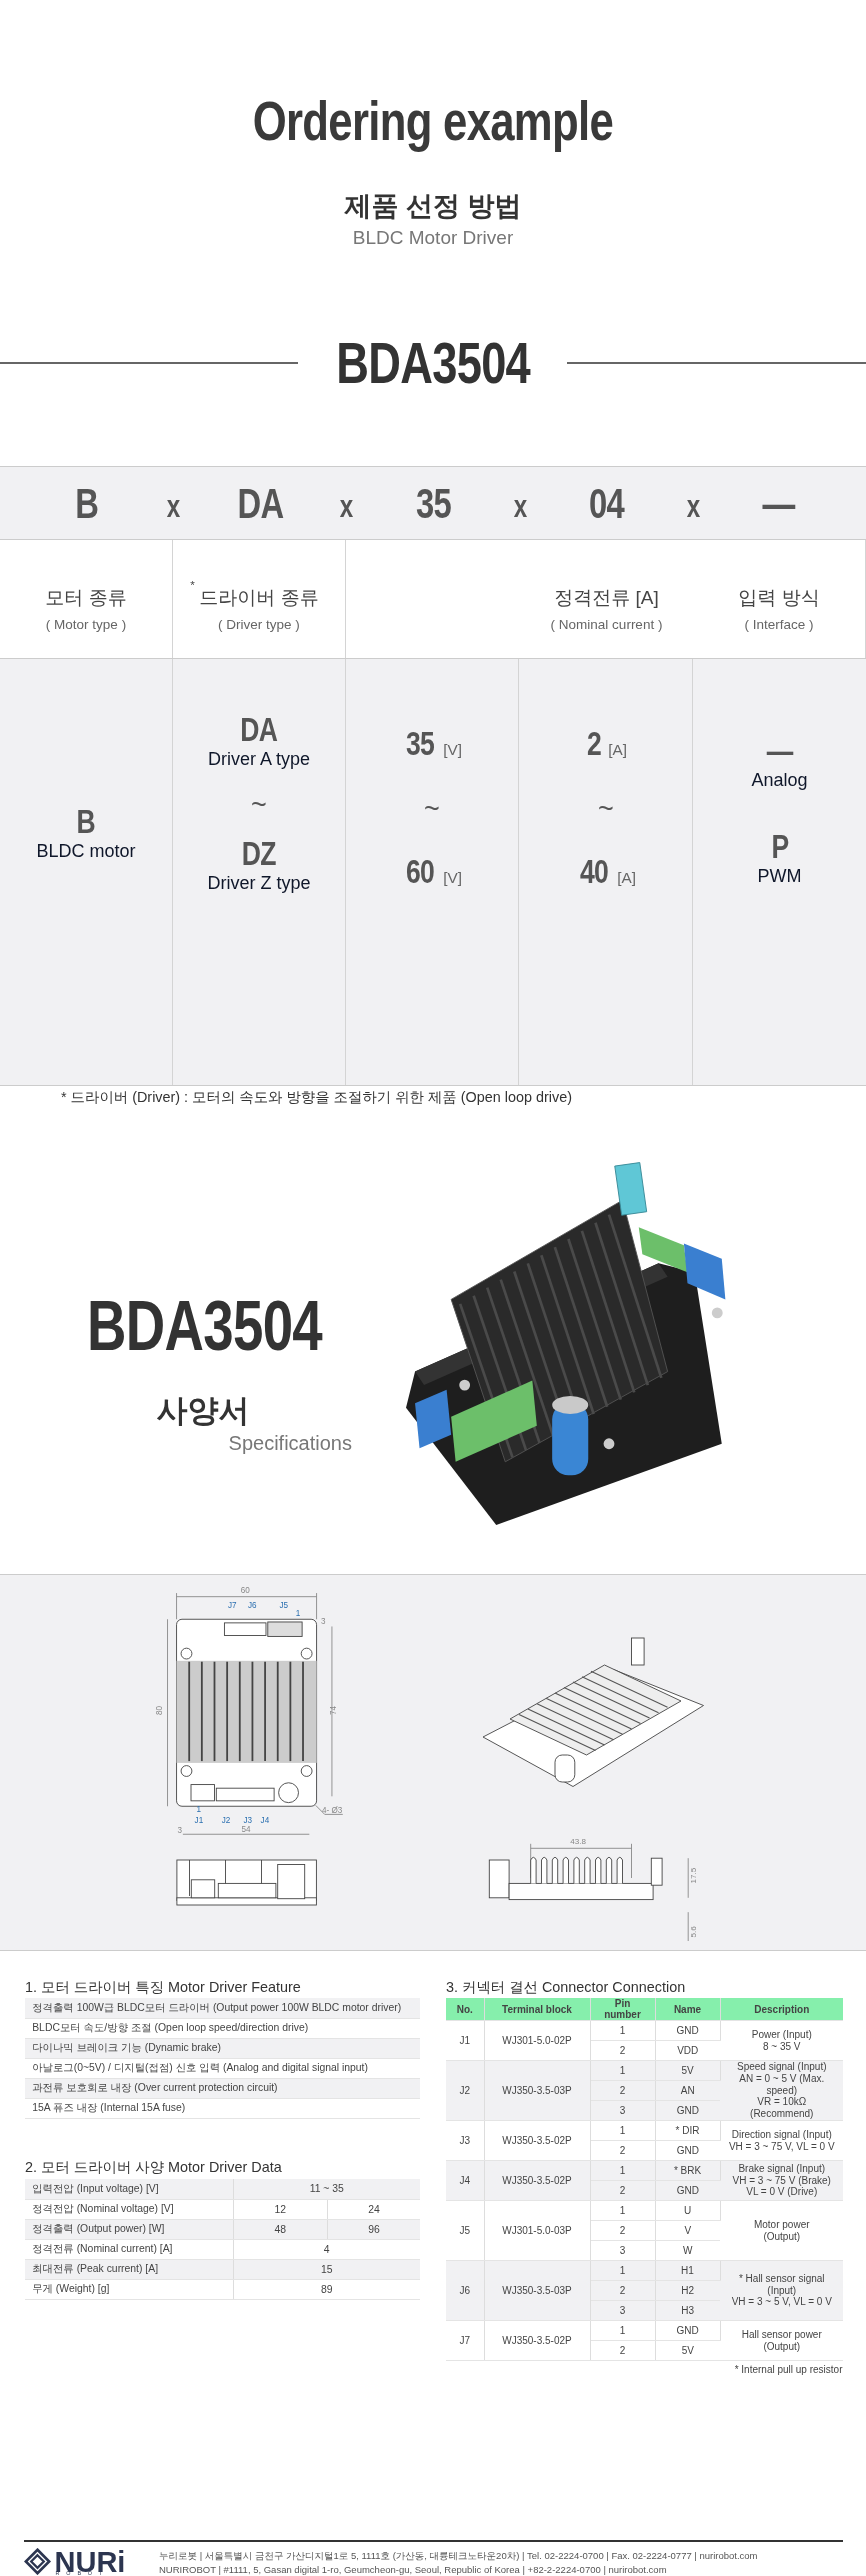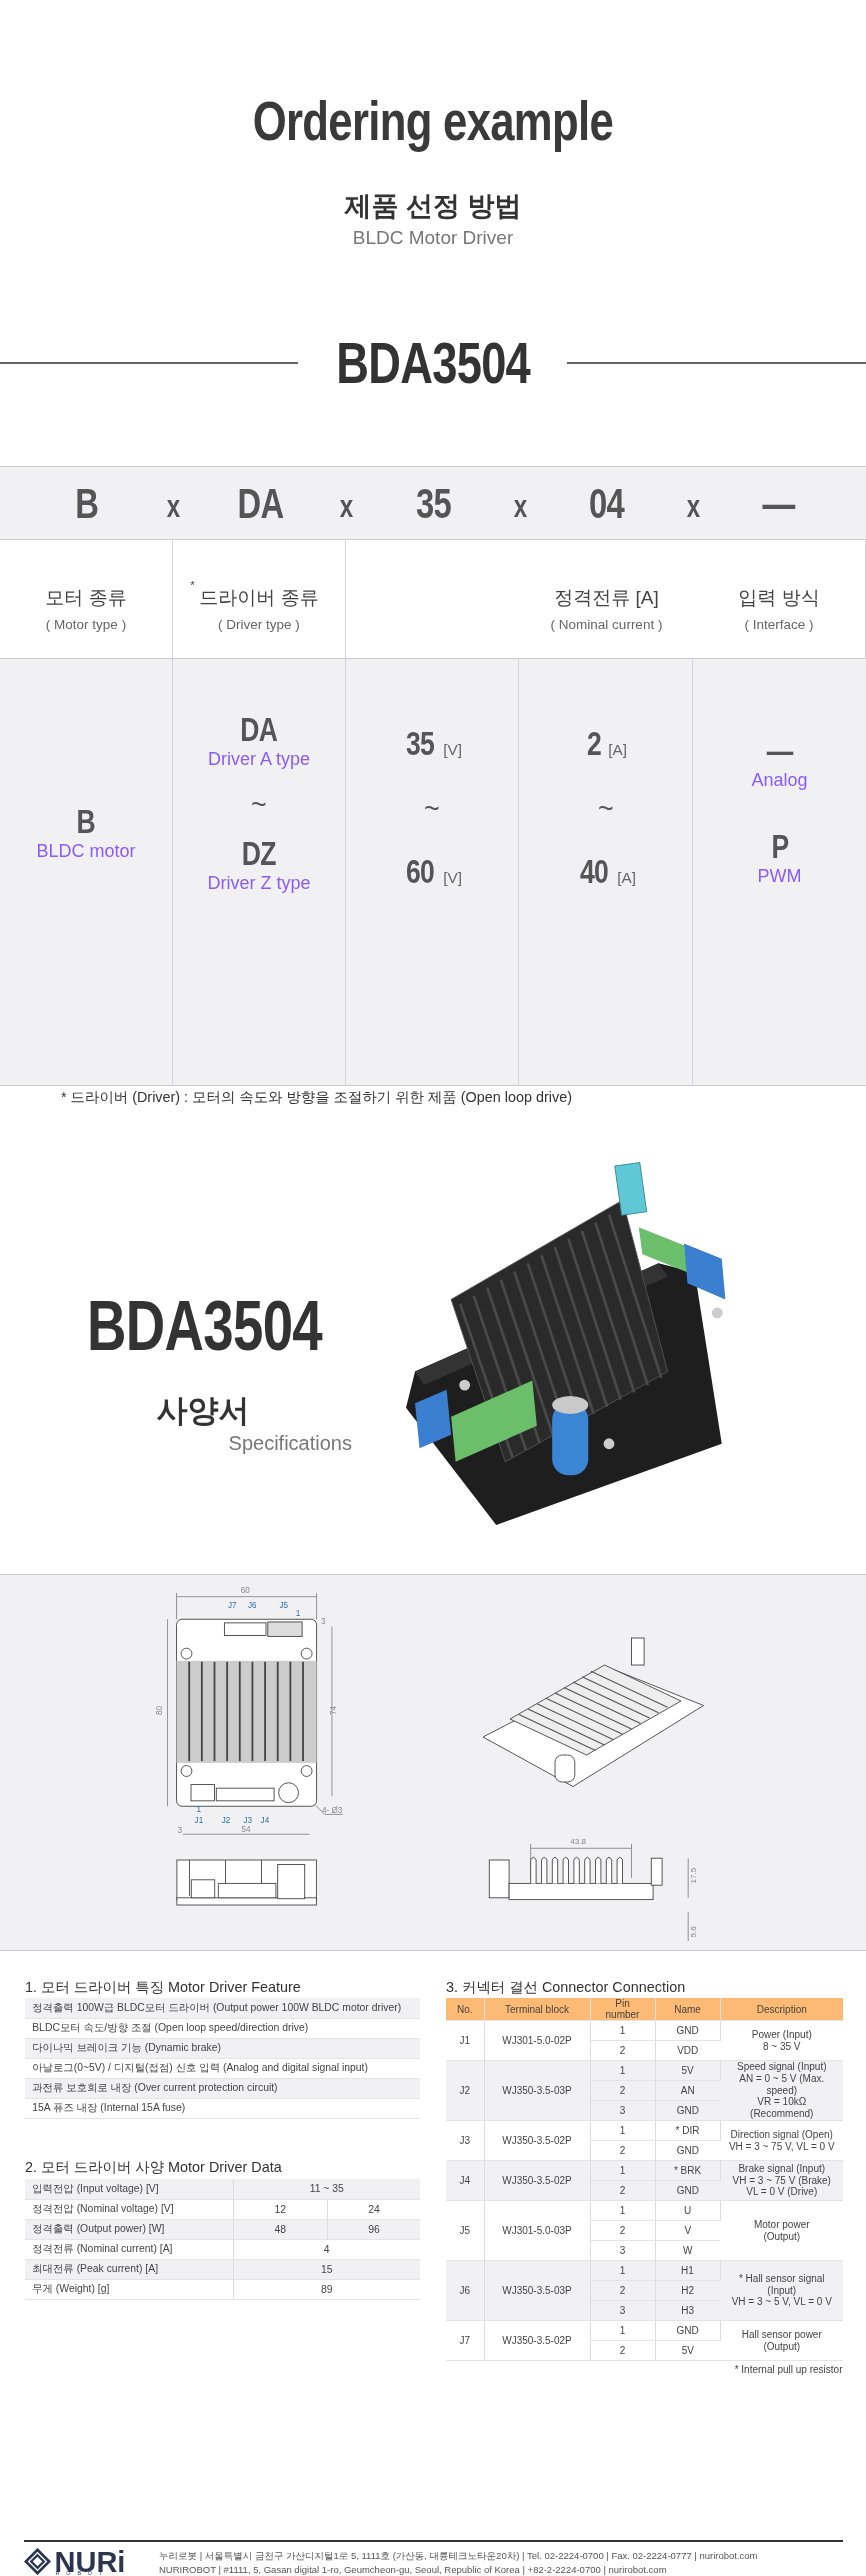--- a/index.html
+++ b/index.html
@@ -19,21 +19,21 @@
   .code-cell { position: absolute; top: 12.6px; font-size: 42px; color: #555; text-align: center; }
   #hdr-row { left: 0; top: 540px; width: 866px; height: 119px; background: #fff; border-bottom: 1.8px solid #ccc; }
   #opt-row { left: 0; top: 659px; width: 866px; height: 427px; background: #f1f1f3; border-bottom: 1.8px solid #ccc; }
   .col { position: absolute; top: 0; bottom: 0; width: 173px; border-right: 0.9px solid #d4d4d4; text-align: center; }
   .col:last-child { border-right: none; }
   .hdr-ko { margin-top: 45px; font-size: 19px; color: #444; position: relative; }
   .hdr-en { margin-top: 6px; font-size: 13.5px; color: #666; }
   .sup { font-size: 11.7px; position: absolute; margin-left: -9px; margin-top: -7.2px; }
   .big { font-size: 34px; color: #555; }
   .unit { font-size: 15.3px; color: #666; font-weight: normal; margin-left: 5.4px; }
-  .sub { font-size: 18px; color: #8b5cf6; }
+  .sub { font-size: 18px; color: #0f172a; }
   .tilde { font-size: 27px; color: #555; }
   #note { left: 61px; top: 1088px; font-size: 14.4px; color: #333; }
 
   
   #spec-model { left: 54px; width: 298px; top: 1286px; text-align: center; font-size: 70px; color: #333; }
   #spec-ko { left: 54px; width: 298px; top: 1390px; text-align: center; font-size: 31px; font-weight: bold; color: #333; }
   #spec-en { left: 54px; width: 298px; top: 1432px; text-align: right; font-size: 20px; color: #777; }
   #product-photo { left: 397px; top: 1146px; width: 424px; height: 379px; }
 
   
@@ -44,21 +44,21 @@
   .tbl { border-collapse: collapse; font-size: 10.4px; color: #444; }
   .tbl td, .tbl th { border-bottom: 1.8px solid #e4e4e4; height: 20px; padding: 0 7.2px; }
   .shade { background: #f1f1f3; }
   #feat-table { left: 25px; top: 1998px; width: 395px; }
   #feat-table td { text-align: left; }
   #data-table { left: 25px; top: 2179px; width: 395px; }
   #data-table td { border-right: 0.9px solid #ddd; text-align: center; }
   #data-table td.lbl { text-align: left; width: 208px; }
   #data-table td:last-child { border-right: none; }
   #conn-table { left: 446px; top: 1998px; width: 397px; font-size: 10px; }
-  #conn-table th { font-weight: normal; height: 20px; background: #fdba74; border-right: 0.9px solid #ddd; }
+  #conn-table th { font-weight: bold; height: 20px; background: #86efac; border-right: 0.9px solid #ddd; }
   #conn-table td { text-align: center; border-right: 0.9px solid #ddd; }
   #conn-table td:last-child, #conn-table th:last-child { border-right: none; }
   #conn-table td.desc { line-height: 11.7px; }
   #pullup { right: 23.5px; top: 2364px; font-size: 10px; color: #444; }
 
   
   #footer-rule { left: 23.5px; top: 2540px; width: 819px; height: 1.8px; background: #333; }
   #footer-logo { left: 23.5px; top: 2548px; width: 108px; height: 27px; }
   .foot-line { left: 159px; font-size: 9.5px; color: #555; white-space: nowrap; }
 </style>
@@ -388,21 +388,21 @@
         <td>3</td>
         <td>GND</td>
       </tr>
 
   <tr>
         <td rowspan="2">J3</td>
         <td rowspan="2">WJ350-3.5-02P</td>
         <td>1</td>
         <td>* DIR</td>
         <td class="desc" rowspan="2">
-          <div>Direction signal (Open)</div>
+          <div>Direction signal (Input)</div>
           <div>VH = 3 ~ 75 V, VL = 0 V</div>
         </td>
       </tr>
   <tr>
         <td>2</td>
         <td>GND</td>
       </tr>
 
   <tr class="shade">
         <td rowspan="2">J4</td>

